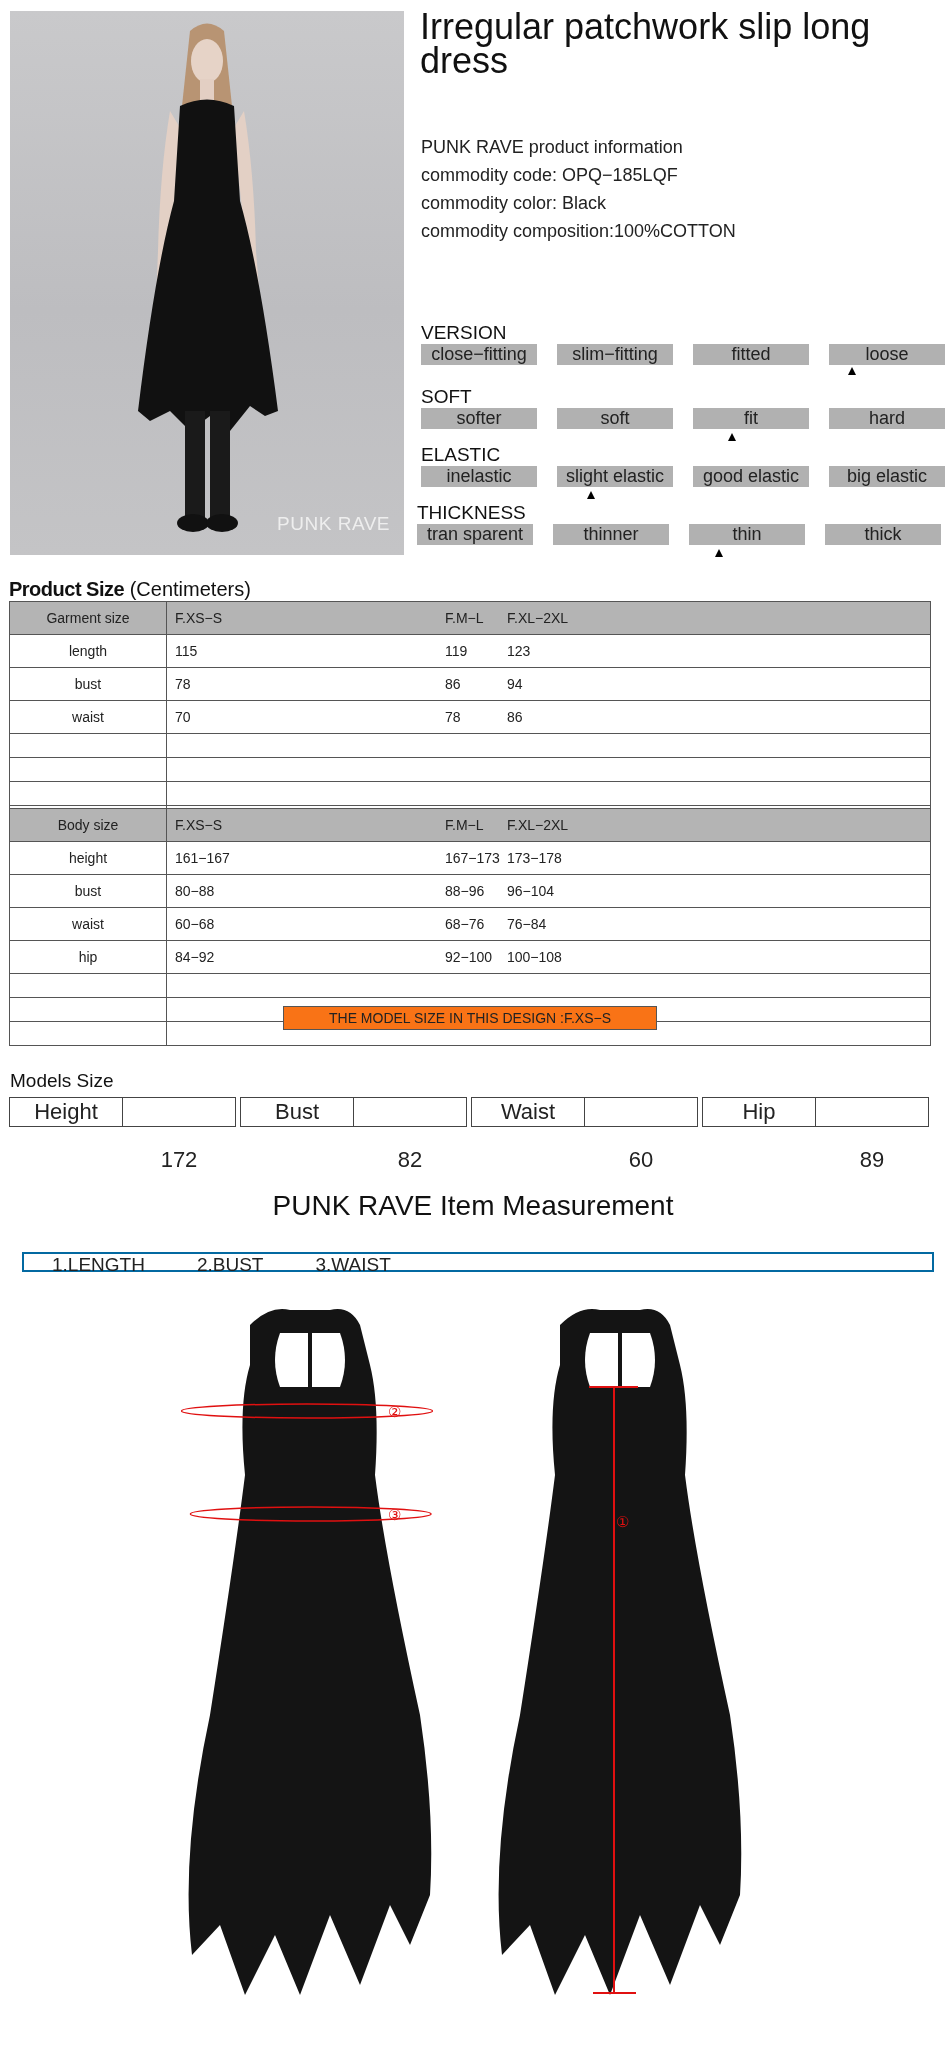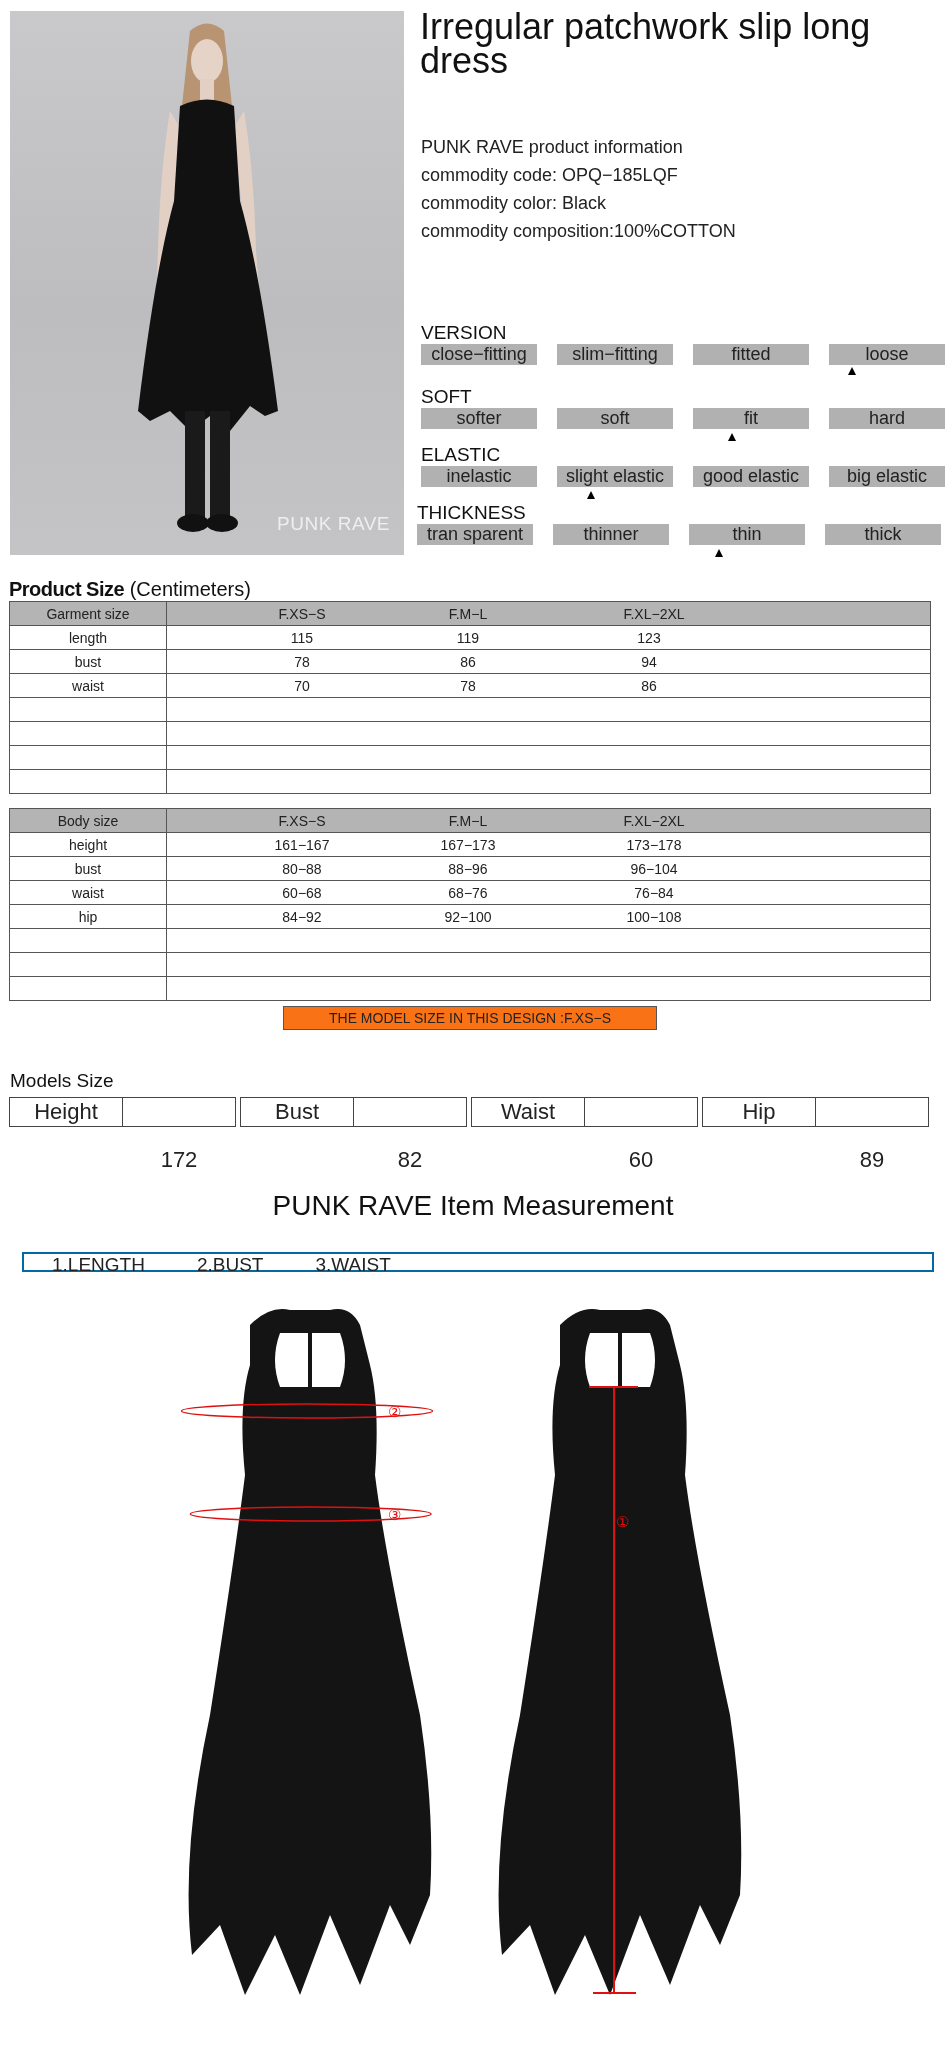--- a/index.html
+++ b/index.html
@@ -19,25 +19,25 @@
   
   .scale-label { font-size: 19px; color: #111; }
   .scale-row { display: flex; gap: 20px; }
   .scale-cell { height: 21px; width: 116px; background: #b1b1b1; color: #222; font-size: 18px; line-height: 21px; text-align: center; white-space: nowrap; overflow: visible; position: relative; }
   .marker { position: absolute; width: 0; height: 0; border-left: 4px solid transparent; border-right: 4px solid transparent; border-bottom: 8px solid #000; }
 
   
   .section-title { left: 9px; top: 578px; font-size: 20px; color: #111; }
   .section-title b { font-weight: bold; letter-spacing: -0.5px; }
   table.size { position: absolute; left: 9px; width: 922px; border-collapse: collapse; font-size: 14px; color: #222; }
-  table.size td { border: 1px solid #555; height: 24px; text-align: center; padding: 0; }
+  table.size td { border: 1px solid #555; height: 24px; text-align: center; padding: 8px; }
   table.size tr.head td { background: #b4b4b4; }
   table.size td.lab { width: 157px; }
   .vals { display: flex; justify-content: flex-start; }
-  .vals span { display: inline-block; text-align: center; }
+  .vals span { display: inline-block; text-align: left; }
 
   .model-box { left: 283px; top: 1006px; width: 374px; height: 24px; background: #f97316; border: 1px solid #555; font-size: 14px; text-align: center; line-height: 22px; color: #222; }
 
   .models-title { left: 10px; top: 1070px; font-size: 19px; color: #111; }
   .models-row { left: 9px; top: 1097px; display: flex; gap: 4px; }
   .mgroup { display: flex; border: 1px solid #444; height: 30px; }
   .mgroup span { display: block; height: 28px; line-height: 28px; font-size: 22px; text-align: center; color: #222; }
   .mgroup span.k { width: 113px; border-right: 1px solid #444; }
   .mgroup span.v { width: 112px; margin-top: 48px; }
 

